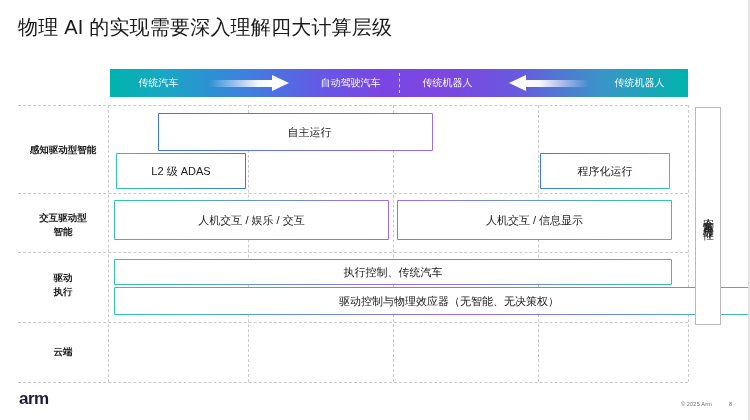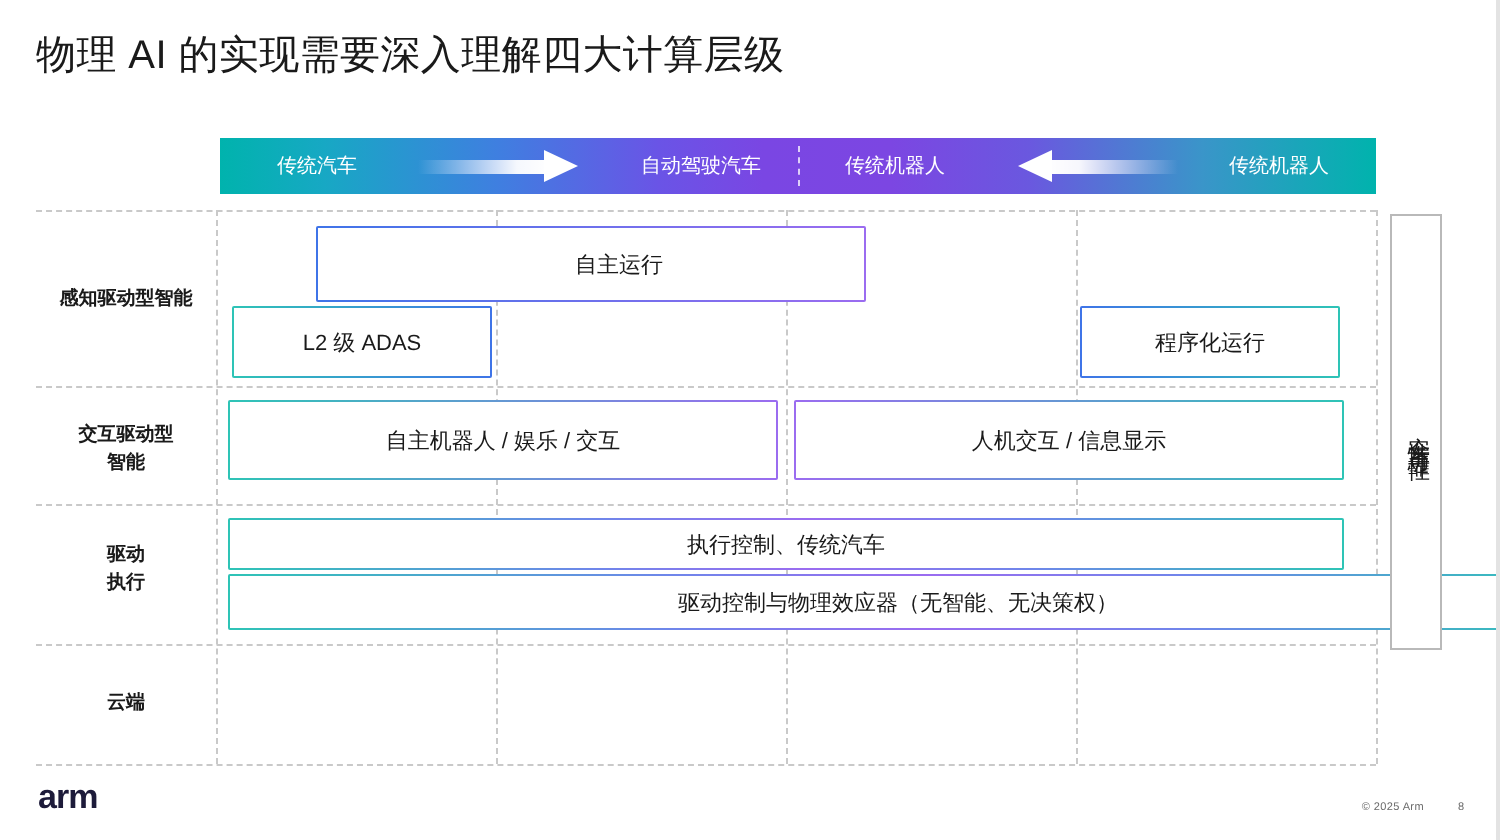--- a/index.html
+++ b/index.html
@@ -266,21 +266,21 @@
     <div class="row-label" style="top:166px;">
       <div>驱动</div>
       <div>执行</div>
     </div>
     <div class="row-label" style="top:240px;">云端</div>
 
     <div class="box g-blue-purple" style="left:140px; top:8px; width:275px; height:38px;">自主运行</div>
     <div class="box g-teal-blue" style="left:98px; top:48px; width:130px; height:36px;">L2 级 ADAS</div>
     <div class="box g-blue-teal" style="left:522px; top:48px; width:130px; height:36px;">程序化运行</div>
 
-    <div class="box g-teal-purple" style="left:96px; top:95px; width:275px; height:40px;">自主机器人 / 娱乐 / 交互</div>
+    <div class="box g-teal-purple" style="left:96px; top:95px; width:275px; height:40px;">人机交互 / 娱乐 / 交互</div>
     <div class="box g-purple-teal" style="left:379px; top:95px; width:275px; height:40px;">人机交互 / 信息显示</div>
 
     <div class="box g-full" style="left:96px; top:154px; width:558px; height:26px;">执行控制、传统汽车</div>
     <div class="box g-full" style="left:96px; top:182px; width:670px; height:28px;">驱动控制与物理效应器（无智能、无决策权）</div>
 
   </div>
 
   <div id="safety-panel">
     <div id="safety-text">安全性与可靠性</div>
   </div>

